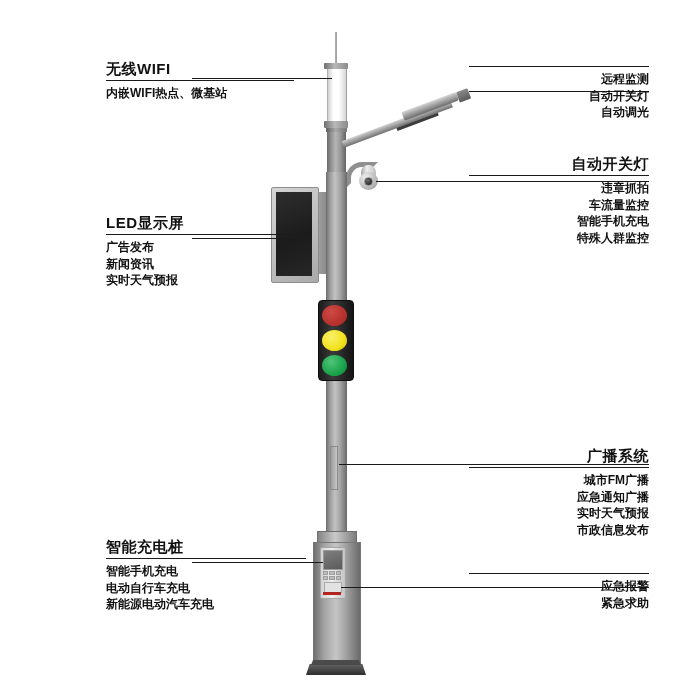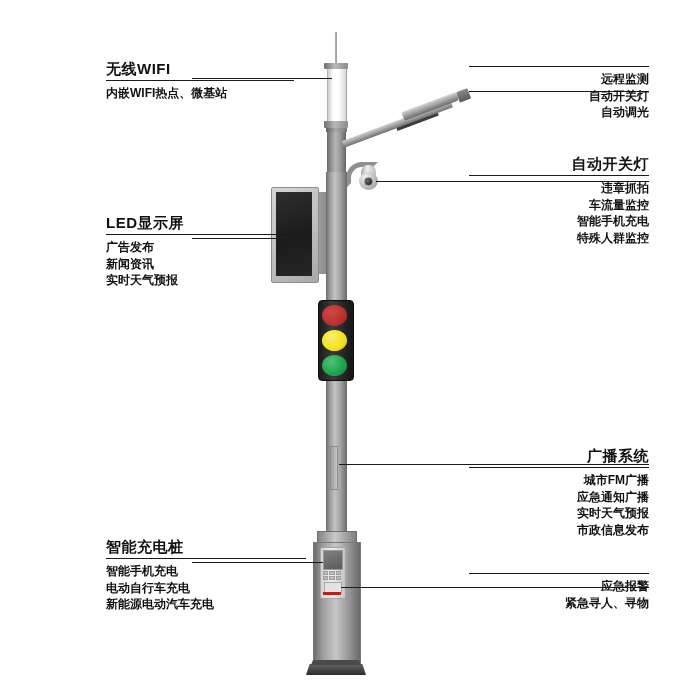--- a/index.html
+++ b/index.html
@@ -255,16 +255,16 @@
     <div class="rule"></div>
     <div class="item">城市FM广播</div>
     <div class="item">应急通知广播</div>
     <div class="item">实时天气预报</div>
     <div class="item">市政信息发布</div>
   </div>
 
   <div class="ann right" style="left:455px;top:570px;width:180px;">
     <div class="rule"></div>
     <div class="item">应急报警</div>
-    <div class="item">紧急寻人、寻物</div>
+    <div class="item">紧急求助</div>
   </div>
 
 </div>
 
 </body></html>

